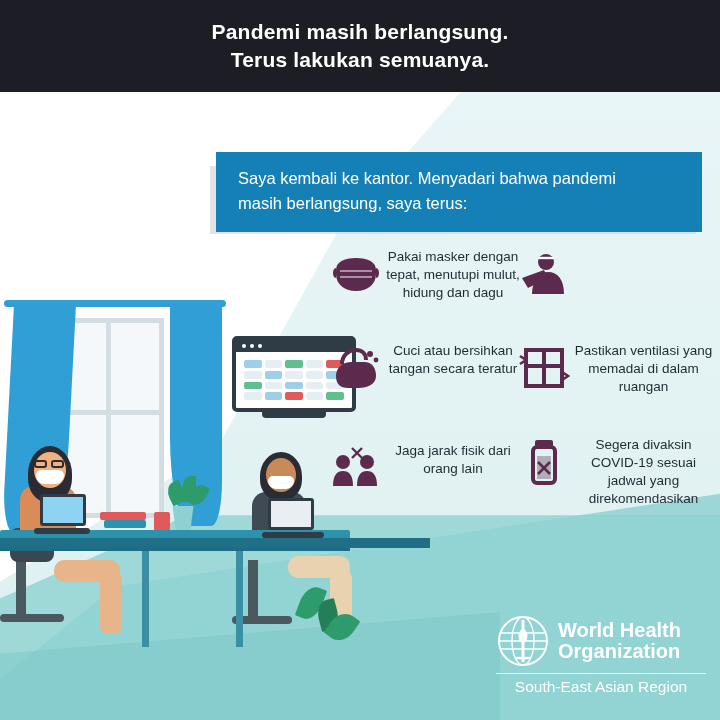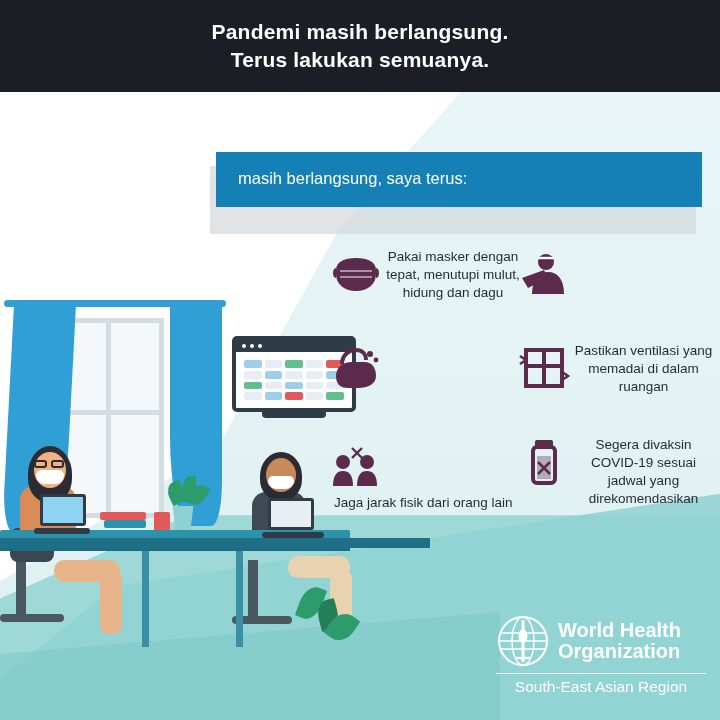--- a/index.html
+++ b/index.html
@@ -125,21 +125,21 @@
     line-height: 18px;
     color: #1f2a33;
     padding-left: 4px;
     text-align: center;
   }
 
   .tip-mask     { left: 0px;   top: 2px;   width: 190px; }
   .tip-cough    { left: 188px; top: 2px;   width: 195px; }
   .tip-hands    { left: 0px;   top: 96px;  width: 190px; }
   .tip-vent     { left: 188px; top: 96px;  width: 195px; }
-  .tip-distance { left: 0px;   top: 196px; width: 190px; flex-direction: column; }
+  .tip-distance { left: 0px;   top: 196px; width: 190px; }
   .tip-vaccine  { left: 188px; top: 190px; width: 195px; }
 
   
   .calendar {
     position: absolute;
     left: 232px; top: 336px;
     width: 124px; height: 76px;
     background: #ffffff;
     border: 4px solid #2f3b45;
     border-radius: 5px;
@@ -359,20 +359,21 @@
   <div class="bg-teal2"></div>
   <div class="teal-stripe"></div>
 
   <div class="header">
     <div class="header-line">Pandemi masih berlangsung.</div>
     <div class="header-line">Terus lakukan semuanya.</div>
   </div>
 
   <div class="quote-shadow"></div>
   <div class="quote">
+    <span class="l1">Saya kembali ke kantor. Menyadari bahwa pandemi</span>
     <span class="l2">masih berlangsung,  saya terus:</span>
   </div>
 
   <div>
     <div class="curtain-rod"></div>
     <div class="wall-window"></div>
     <div class="curtain-l"></div>
     <div class="curtain-r"></div>
 
     <div class="plant-pot"></div>
@@ -488,20 +489,21 @@
 
     <div class="tip tip-hands">
       <div class="icon">
         <svg viewBox="0 0 52 52" width="52" height="52" aria-hidden="true">
           <path d="M6 34 C6 26 12 20 22 20 L34 20 C42 20 46 26 46 34 C46 42 38 46 28 46 L18 46 C10 46 6 42 6 34 Z" fill="#5b2a4d"></path>
           <path d="M12 22 C12 14 18 8 26 8 C32 8 36 12 36 18" stroke="#5b2a4d" stroke-width="4" fill="none"></path>
           <circle cx="40" cy="12" r="3" fill="#5b2a4d"></circle>
           <circle cx="46" cy="18" r="2.4" fill="#5b2a4d"></circle>
         </svg>
       </div>
+      <div class="txt">Cuci atau bersihkan tangan secara teratur</div>
     </div>
 
     <div class="tip tip-vent">
       <div class="icon">
         <svg viewBox="0 0 52 52" width="52" height="52" aria-hidden="true">
           <rect x="8" y="8" width="36" height="36" fill="none" stroke="#5b2a4d" stroke-width="4"></rect>
           <rect x="8" y="8" width="36" height="36" fill="none" stroke="#5b2a4d" stroke-width="4"></rect>
           <path d="M26 8 L26 44" stroke="#5b2a4d" stroke-width="4"></path>
           <path d="M8 24 L44 24" stroke="#5b2a4d" stroke-width="4"></path>
           <path d="M2 14 L8 18 L2 22" stroke="#5b2a4d" stroke-width="2.6" fill="none"></path>

